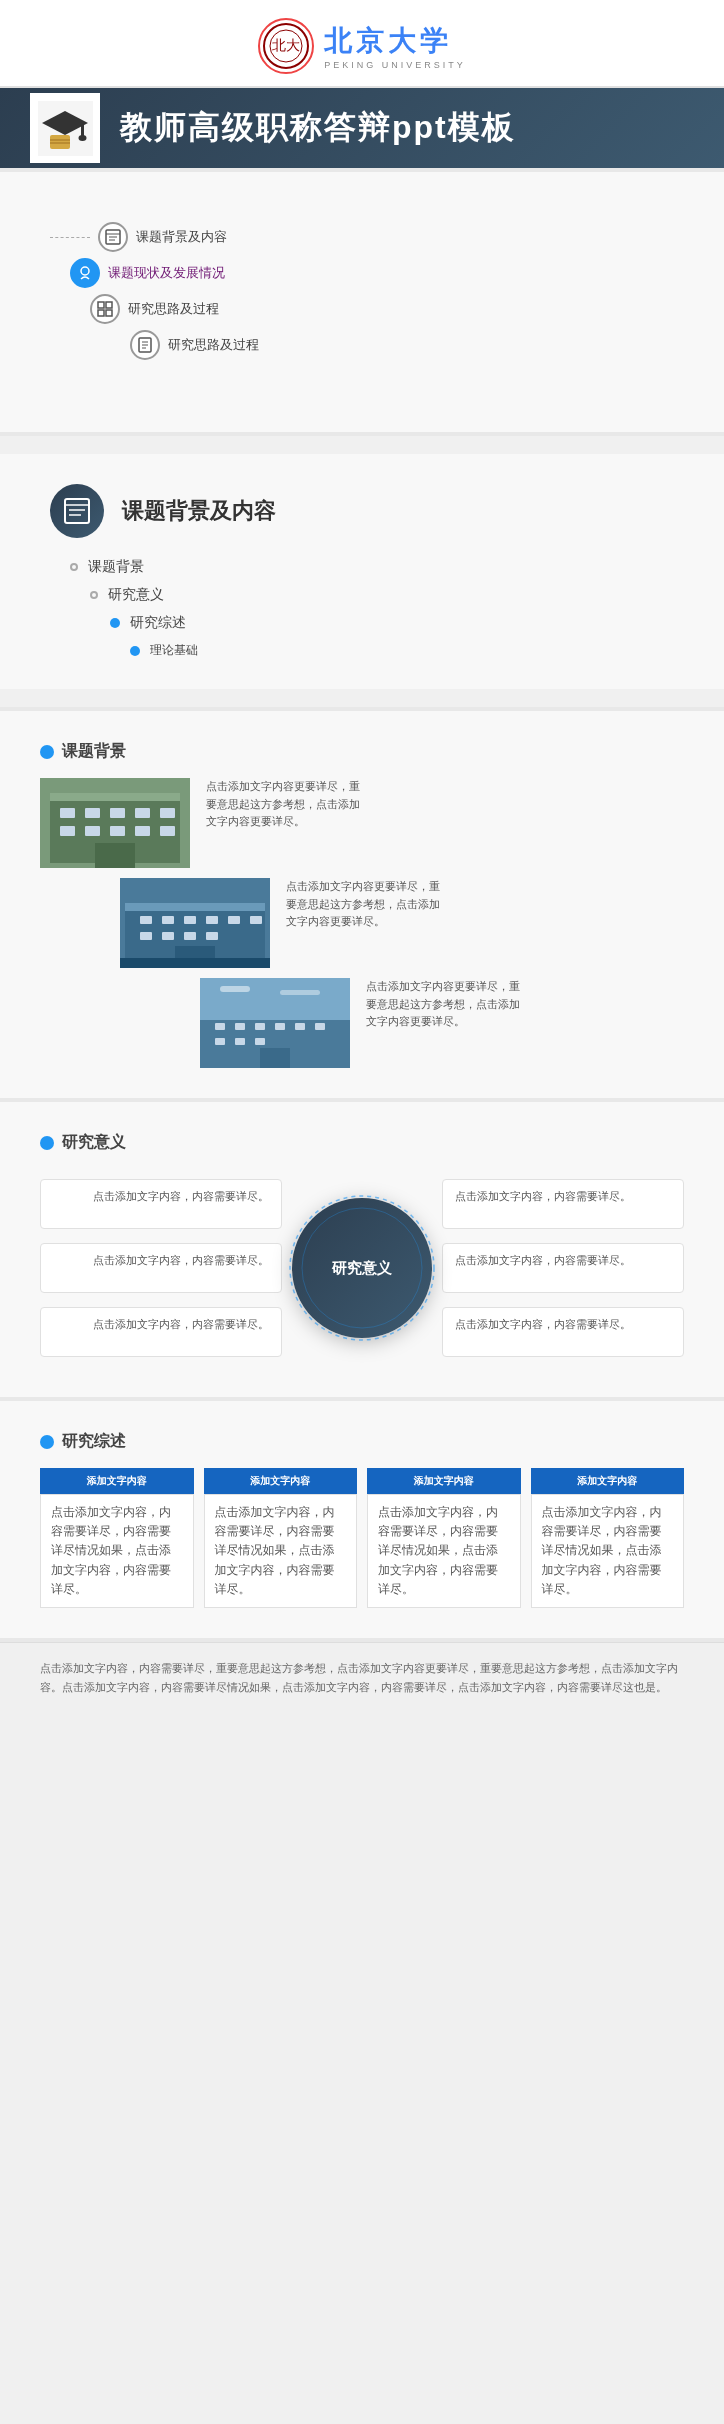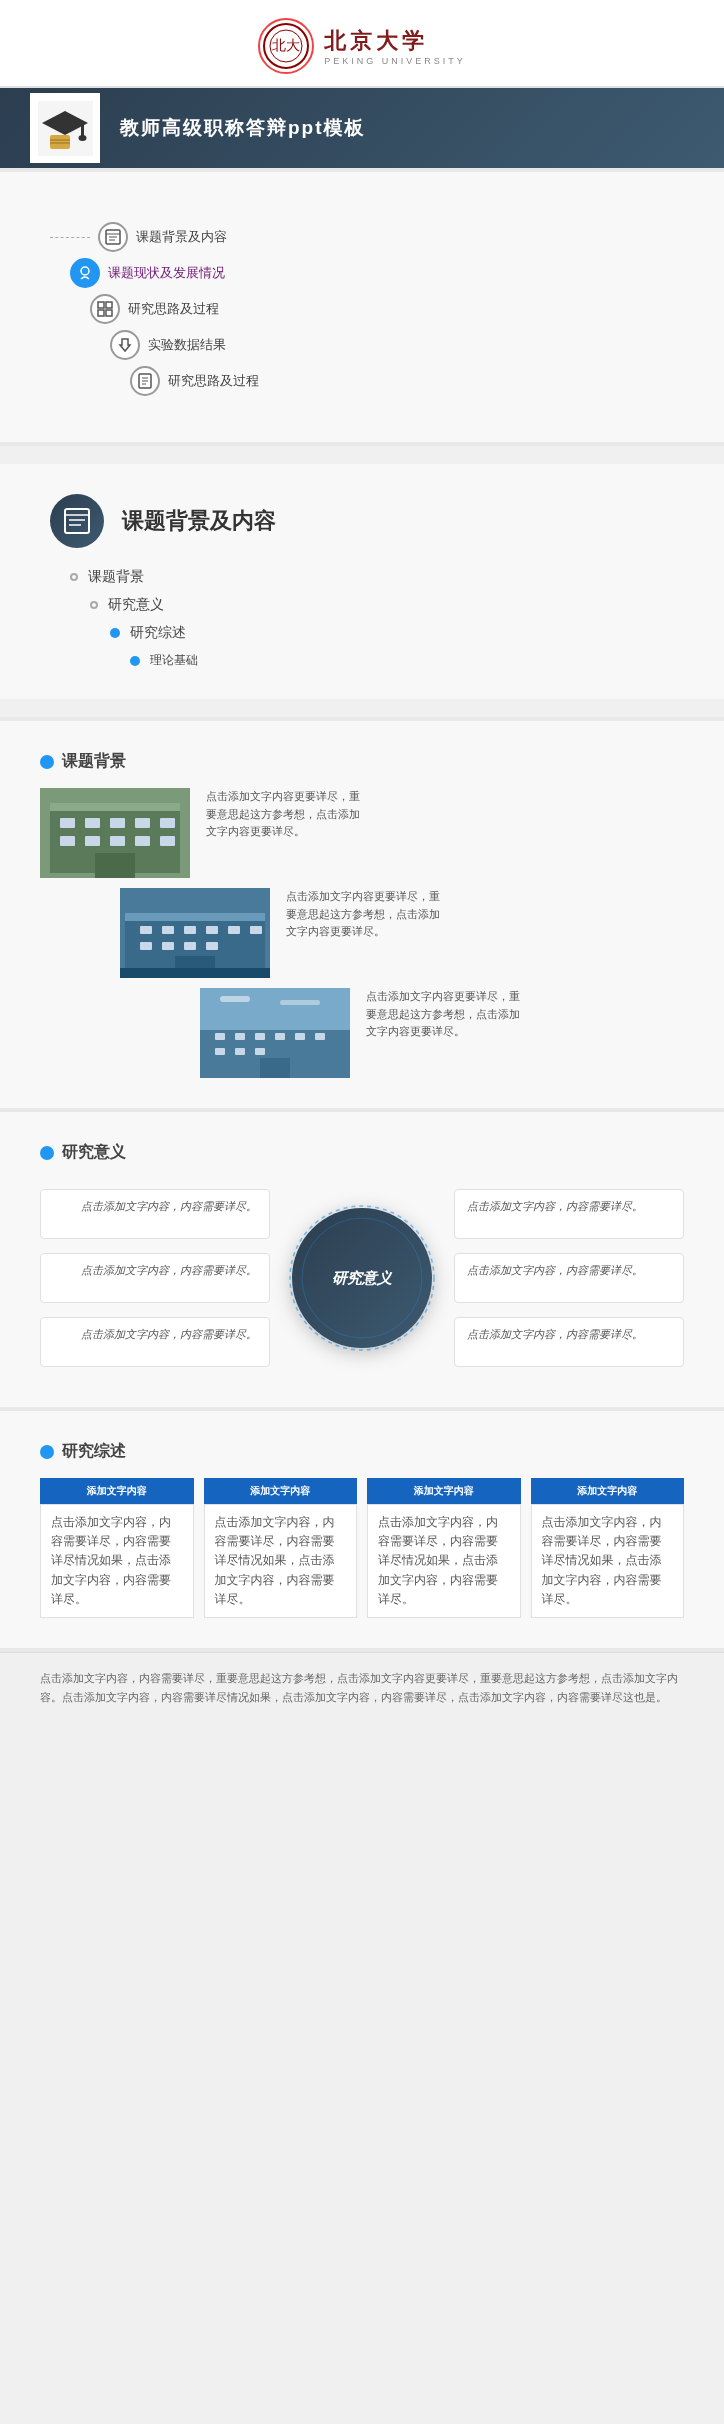--- a/index.html
+++ b/index.html
@@ -24,41 +24,41 @@
       gap: 10px;
     }
     .logo-circle {
       width: 56px; height: 56px;
       border-radius: 50%;
       border: 2px solid #ef4444;
       display: flex; align-items: center; justify-content: center;
       font-size: 22px; color: #8b0000;
     }
     .logo-text-block { text-align: left; }
-    .logo-cn { font-size: 22px; font-weight: bold; color: #7f1d1d; letter-spacing: 4px; }
+    .logo-cn { font-size: 28px; font-weight: bold; color: #3b82f6; letter-spacing: 4px; }
     .logo-en { font-size: 9px; color: #888; letter-spacing: 3px; }
 
     
     .banner {
       background: linear-gradient(135deg, #2c3e50 0%, #3d5a70 100%);
       display: flex;
       align-items: center;
       padding: 0 30px;
       height: 80px;
       gap: 20px;
     }
     .banner-icon-box {
       width: 70px; height: 70px;
       background: #fff;
       display: flex; align-items: center; justify-content: center;
       font-size: 36px;
     }
     .banner-title {
       color: #fff;
-      font-size: 19px;
+      font-size: 32px;
       font-weight: bold;
       letter-spacing: 2px;
     }
 
     
     .section {
       background: #fff;
       margin: 18px 0;
       padding: 30px 50px;
     }
@@ -246,28 +246,20 @@
       <div class="toc-row" style="margin-left:40px;">
         <div class="toc-badge">
           <svg width="16" height="16" viewBox="0 0 16 16">
             <rect x="1" y="1" width="6" height="6" fill="none" stroke="#555" stroke-width="1.5"></rect>
             <rect x="9" y="1" width="6" height="6" fill="none" stroke="#555" stroke-width="1.5"></rect>
             <rect x="1" y="9" width="6" height="6" fill="none" stroke="#555" stroke-width="1.5"></rect>
             <rect x="9" y="9" width="6" height="6" fill="none" stroke="#555" stroke-width="1.5"></rect>
           </svg>
         </div>
         <span style="font-size:13px;color:#444;">研究思路及过程</span>
-      </div>
-      <div class="toc-row" style="margin-left:60px;">
-        <div class="toc-badge">
-          <svg width="16" height="16" viewBox="0 0 16 16">
-            <path d="M5 2 L5 8 L3 8 L8 14 L13 8 L11 8 L11 2 Z" fill="none" stroke="#555" stroke-width="1.5"></path>
-          </svg>
-        </div>
-        <span style="font-size:13px;color:#444;">实验数据结果</span>
       </div>
       <div class="toc-row" style="margin-left:80px;">
         <div class="toc-badge">
           <svg width="16" height="16" viewBox="0 0 16 16">
             <rect x="2" y="1" width="12" height="14" rx="1" fill="none" stroke="#555" stroke-width="1.5"></rect>
             <line x1="5" y1="5" x2="11" y2="5" stroke="#555" stroke-width="1"></line>
             <line x1="5" y1="8" x2="11" y2="8" stroke="#555" stroke-width="1"></line>
             <line x1="5" y1="11" x2="9" y2="11" stroke="#555" stroke-width="1"></line>
           </svg>
         </div>
@@ -397,21 +389,21 @@
 </div>
 
 <div class="sep"></div>
 
 <div class="rs-section">
   <div class="progress-line">
     <div class="progress-dot"></div>
     <div class="progress-label">研究意义</div>
   </div>
 
-  <div style="display:flex; align-items:center; gap:22px; justify-content:center; padding:10px 0;font-style:italic;">
+  <div style="display:flex; align-items:center; gap:10px; justify-content:center; padding:10px 0;">
 
     <div style="display:flex;flex-direction:column;gap:14px;flex:1;">
       <div class="rs-box rs-left">点击添加文字内容，内容需要详尽。</div>
       <div class="rs-box rs-left">点击添加文字内容，内容需要详尽。</div>
       <div class="rs-box rs-left">点击添加文字内容，内容需要详尽。</div>
     </div>
 
     <div style="position:relative;flex-shrink:0;display:flex;align-items:center;justify-content:center;">
       <div style="width:140px;height:140px;border-radius:50%;background:linear-gradient(135deg,#2c3e50,#3d5a70);display:flex;align-items:center;justify-content:center;box-shadow:0 4px 20px rgba(0,0,0,0.25);position:relative;">
 

